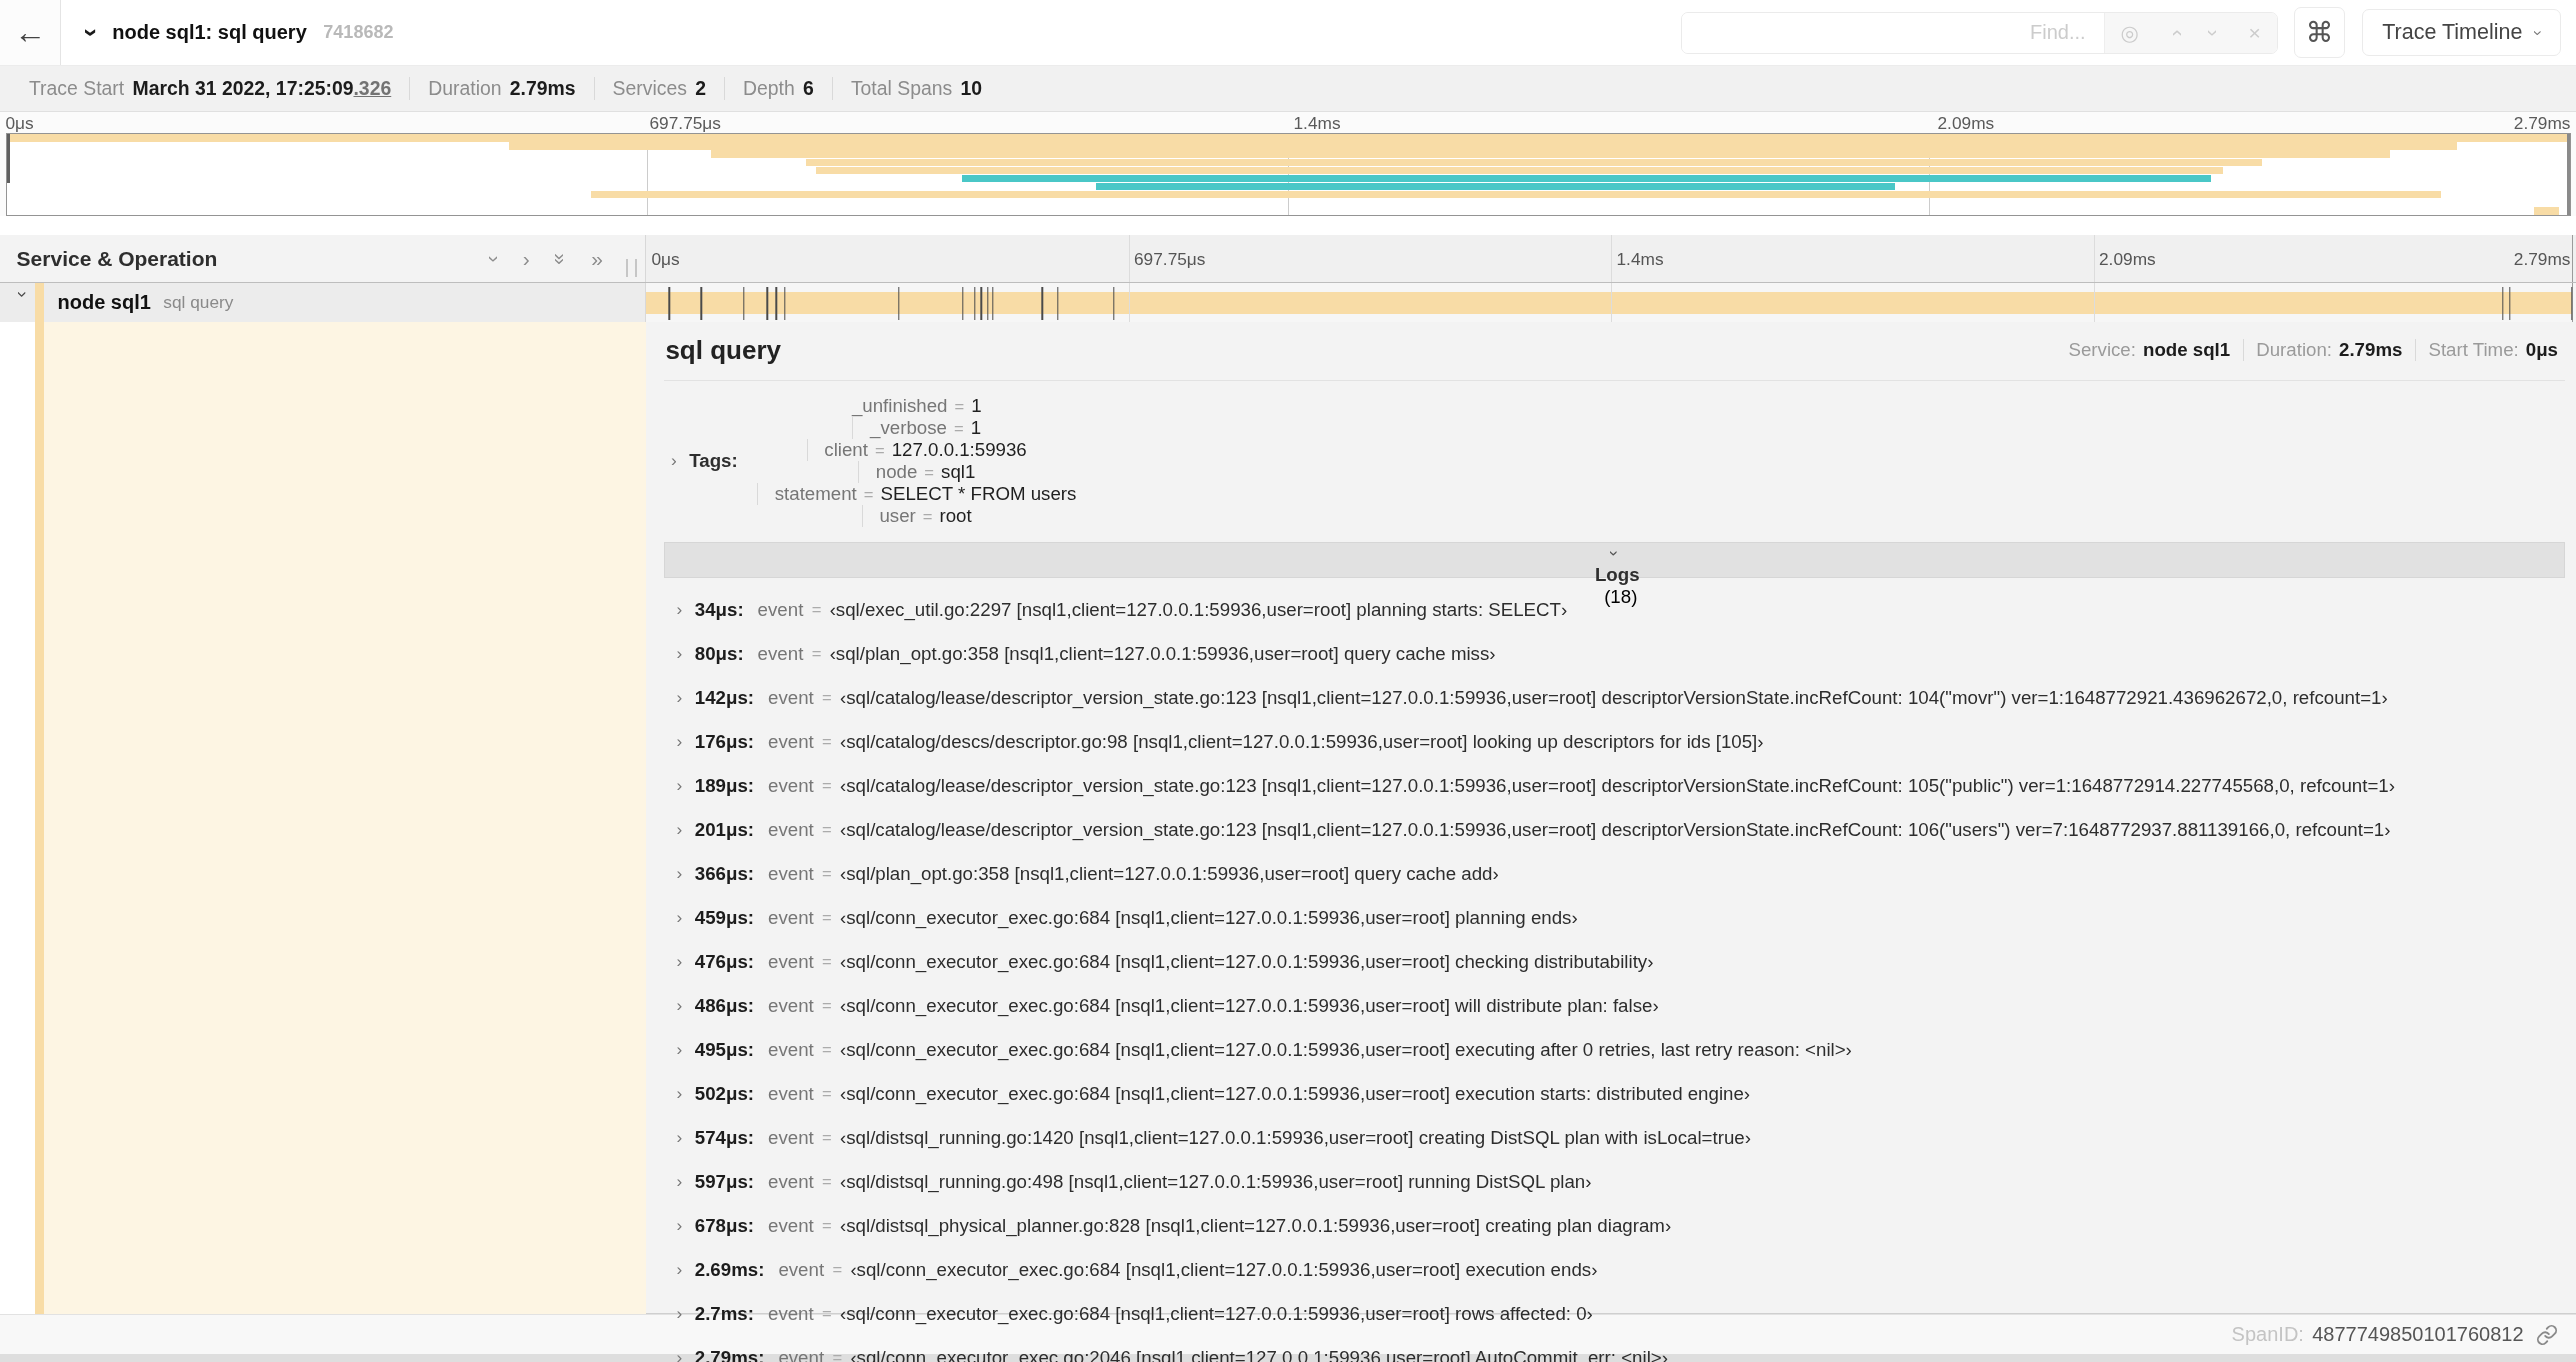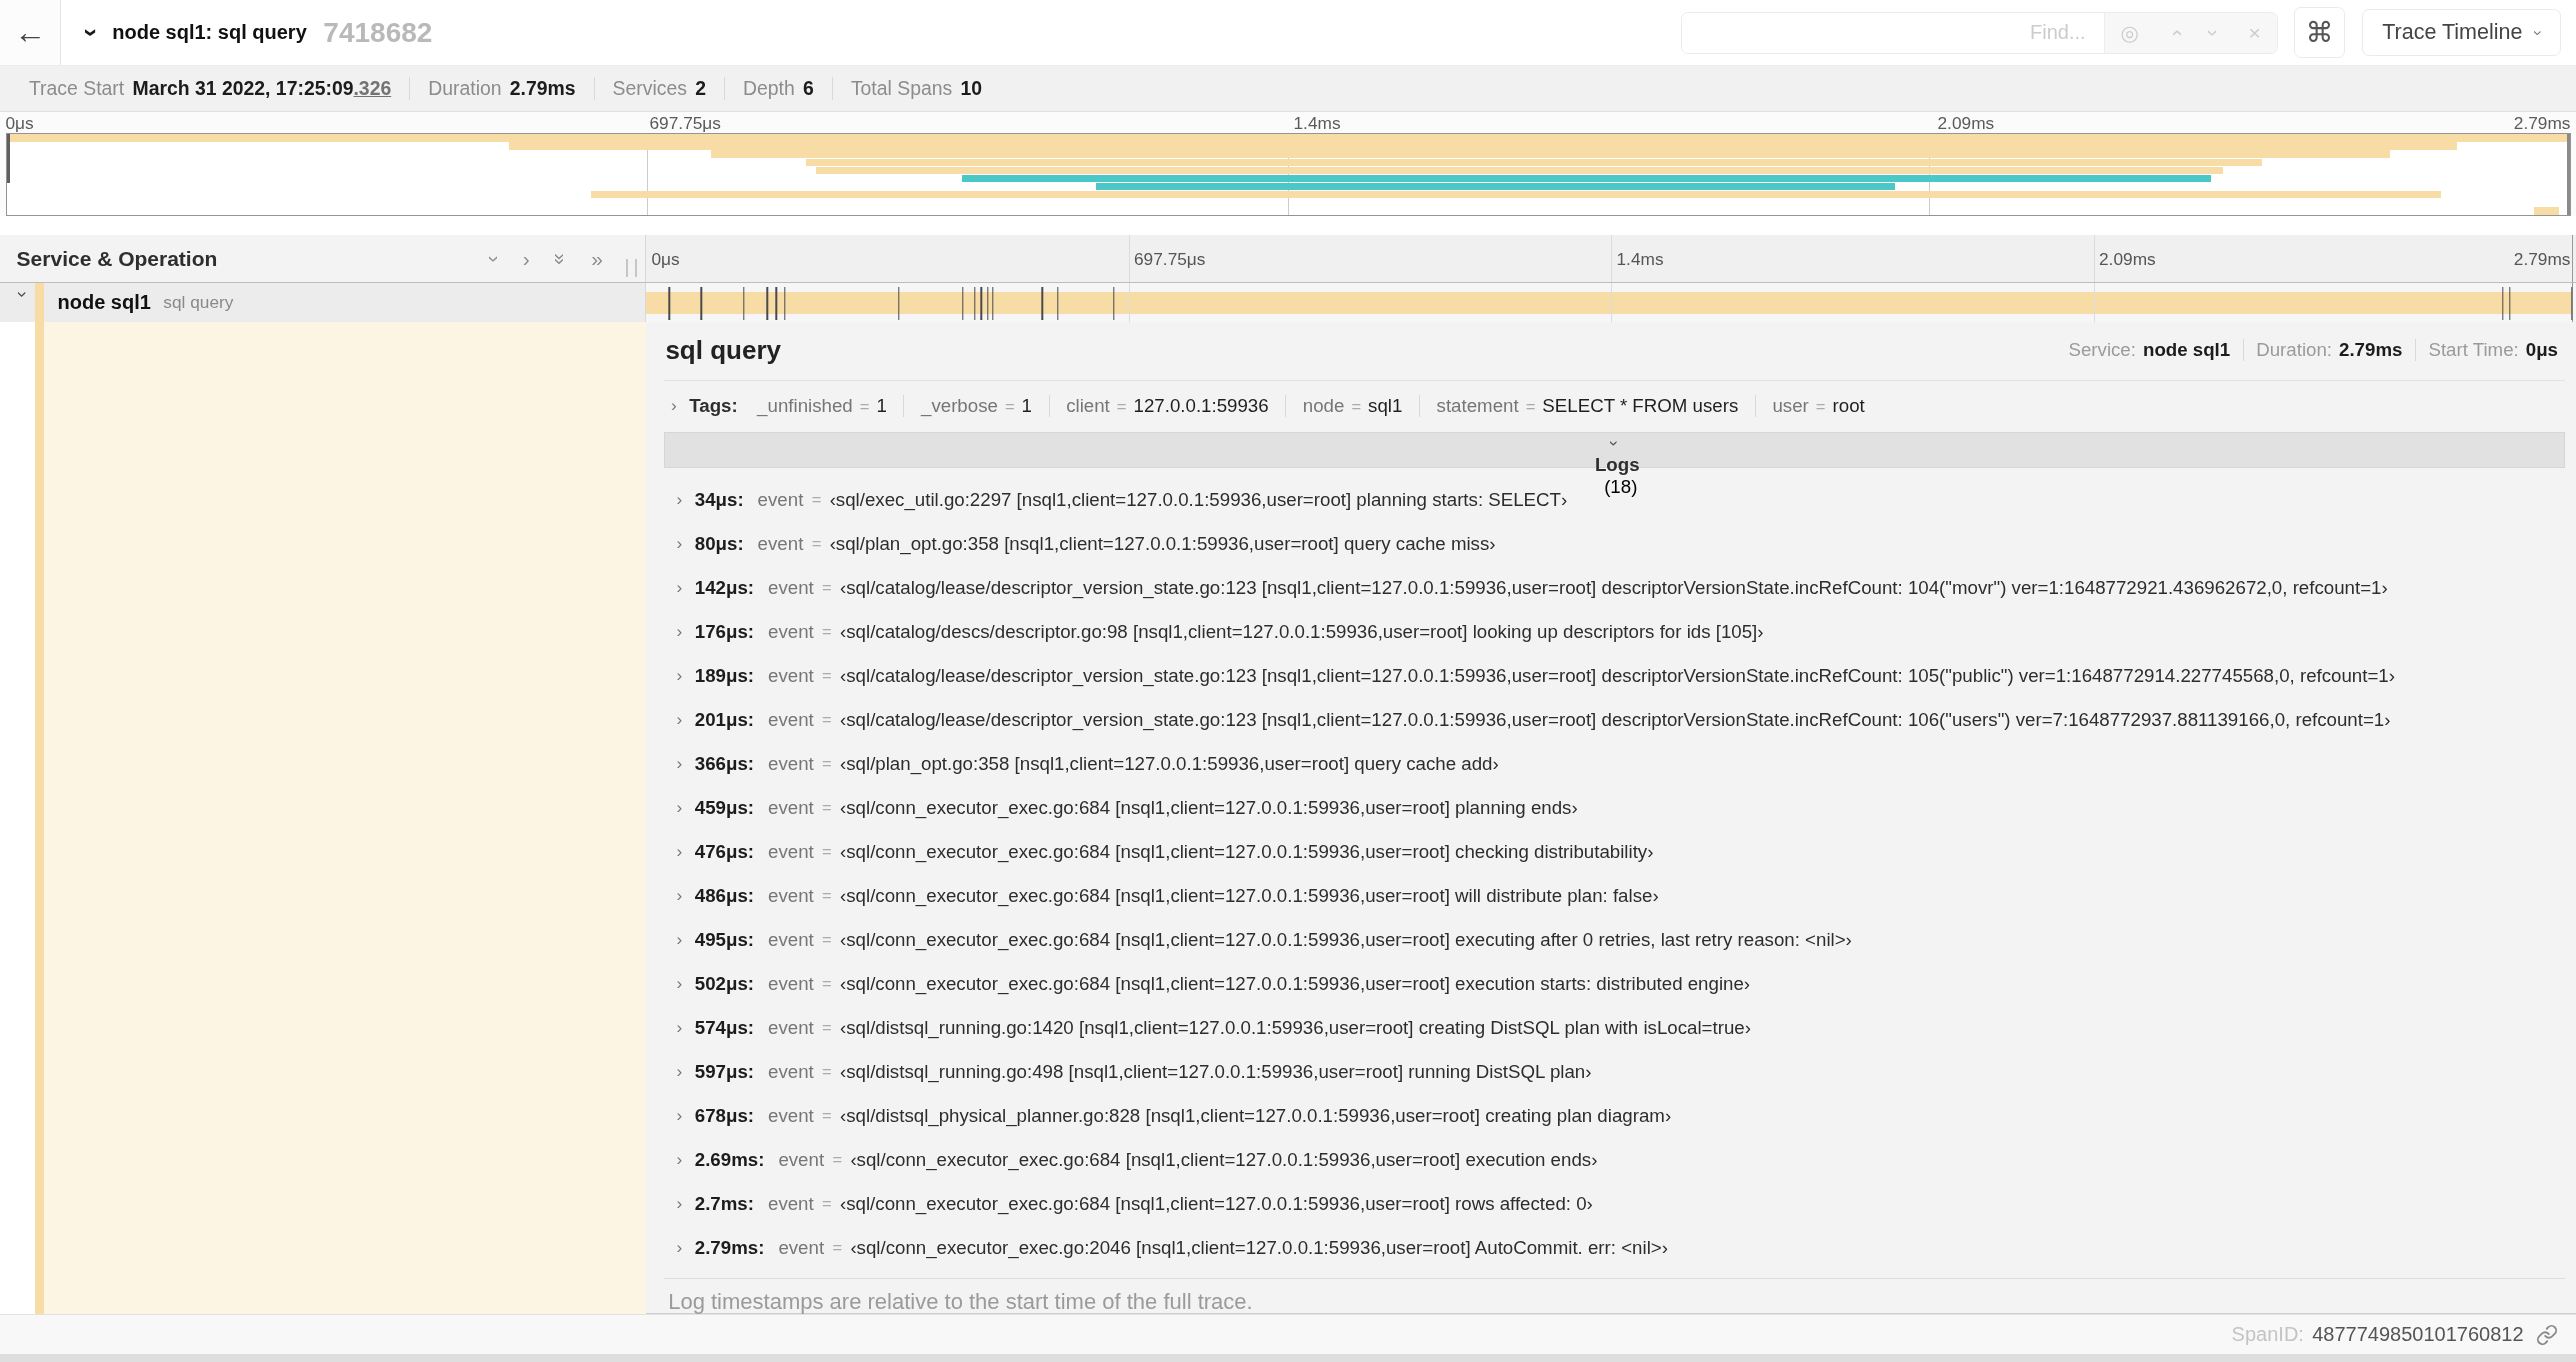--- a/index.html
+++ b/index.html
@@ -7,21 +7,21 @@
     font-family:"Liberation Sans","DejaVu Sans",sans-serif; color:#333; }
   .page { width:2576px; height:1363px; position:relative; }
 
   
   .top-header { height:66px; display:flex; align-items:center; background:#fff; border-bottom:1.4px solid #ececec; }
   .back-btn { width:61px; height:100%; display:flex; align-items:center; justify-content:center;
     font-size:32px; color:#444; border-right:1.4px solid #e4e4e4; background:#fcfcfc; cursor:pointer; }
   .title-wrap { display:flex; align-items:center; margin-left:26px; gap:16.6px; flex:1; min-width:0; }
   .title-chevron { font-size:26px; font-weight:900; color:#1a1a1a; }
   .page-title { font-size:20px; font-weight:700; color:#111; white-space:nowrap; }
-  .trace-id { font-size:28px; font-weight:600; color:#b9b9b9; }
+  .trace-id { font-size:18px; font-weight:600; color:#b9b9b9; }
   .header-right { display:flex; align-items:center; margin-right:15.2px; }
   .find-group { display:flex; height:42px; border:1.4px solid #ebebeb; border-radius:7px; overflow:hidden; margin-right:16.6px; }
   .find-input { width:422px; border:none; outline:none; padding:0 18px; font-size:20px; color:#444; background:#fff;
     font-family:"Liberation Sans","DejaVu Sans",sans-serif;text-align:right; }
   .find-input::placeholder { color:#ccc; }
   .find-suffix { width:173px; background:#f7f7f7; border-left:1.4px solid #eee; display:flex; align-items:center;
     justify-content:space-around; color:#ccc; font-size:21px; }
   .find-suffix .icon { cursor:pointer; }
   .kbd-btn { width:51px; height:51px; border:1.4px solid #ebebeb; border-radius:7px; background:#fff; display:flex;
     align-items:center; justify-content:center; font-size:28px; color:#555; margin-right:16.6px; cursor:pointer; }
@@ -97,21 +97,21 @@
   .detail-meta { margin-left:auto; display:flex; font-size:18.7px; align-items:baseline; }
   .meta-item { display:flex; gap:7px; padding:0 12.5px; align-items:baseline;justify-content:center; }
   .meta-item + .meta-item { border-left:1.4px solid #d9d9d9; }
   .meta-item:last-child { padding-right:0; }
   .meta-label { color:#9a9a9a; }
   .meta-value { color:#1c1c1c; font-weight:700; }
 
   .tags-row { display:flex; align-items:center; padding:14px 0 15.2px 7px; font-size:18.7px; cursor:pointer; }
   .tags-row .chev { color:#777; font-size:17.3px; margin-right:12.5px; }
   .tags-label { font-weight:700; color:#2e2e2e; margin-right:19.4px; }
-  .tags-list { display:flex; align-items:center; flex-wrap:nowrap; }
+  .tags-list { display:flex; align-items:center; flex-wrap:nowrap;flex-direction:column; }
   .tag { display:flex; gap:7px; align-items:baseline; padding:0 16.6px; white-space:nowrap; }
   .tag:first-child { padding-left:0; }
   .tag + .tag { border-left:1.4px solid #d9d9d9; }
   .tag-key { color:#767676; }
   .tag-eq { color:#ababab; font-size:16.6px; }
   .tag-value { color:#1f1f1f; }
 
   .logs-header { height:36px; background:#e1e1e1; border:0.7px solid #d6d6d6; display:flex; align-items:center;
     padding-left:12.5px; font-size:18.7px; cursor:pointer;flex-direction:column; }
   .logs-header .chev { color:#555; font-size:17.3px; margin-right:12.5px; }

